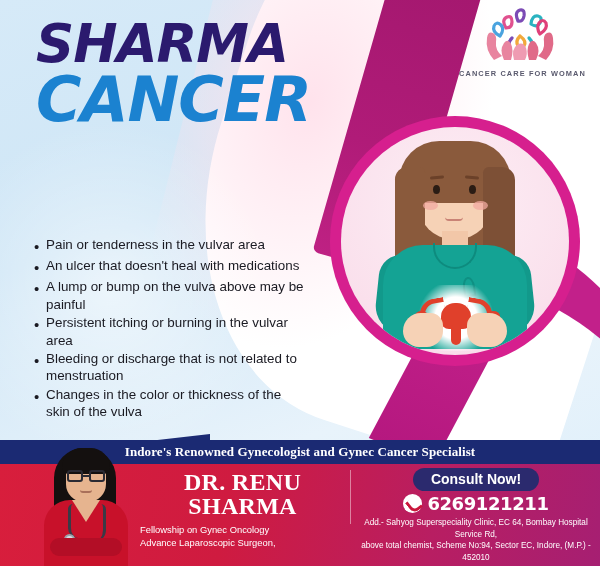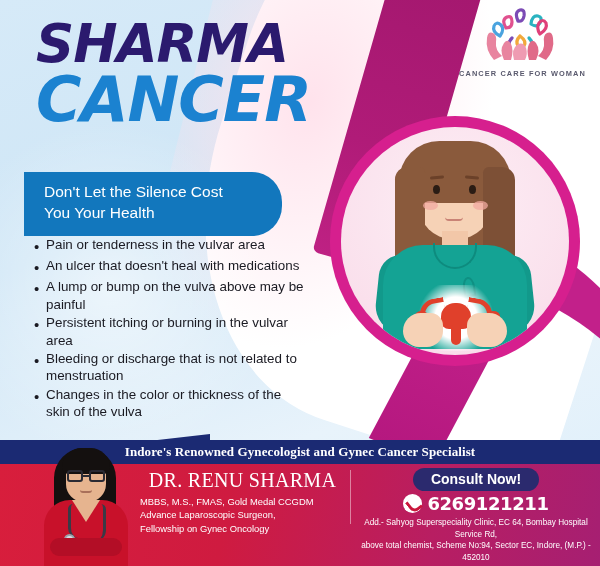--- a/index.html
+++ b/index.html
@@ -244,21 +244,21 @@
     border-left:3px solid #3a3a46; border-radius:6px 0 0 12px; }
   .d-stetho-r { position:absolute; left:60px; top:62px; width:12px; height:38px;
     border-right:3px solid #3a3a46; border-radius:0 6px 14px 0; }
   .d-stetho-bell { position:absolute; left:30px; top:92px; width:11px; height:11px;
     background:#d9dde2; border-radius:50%; border:2px solid #9aa2ab; }
 
   
   .doc-info { position:absolute; left:140px; top:470px; width:205px; z-index:13; color:#fff; }
   .doc-name {
     font-family:"Liberation Serif", serif;
-    font-size:20px; font-weight:normal; letter-spacing:.3px; line-height:1;
+    font-size:24px; font-weight:bold; letter-spacing:.3px; line-height:1;
     text-align:center;
   }
   .doc-cred {
     font-size:9.4px; line-height:1.42; margin-top:5px;
     font-family:"Liberation Sans", sans-serif;
   }
 
   .divider {
     position:absolute; left:350px; top:470px; width:1px; height:54px;
     background:rgba(255,255,255,.45); z-index:13;
@@ -345,24 +345,20 @@
       </svg>
     </div>
     <div class="logo-text">CANCER CARE FOR WOMAN</div>
   </div>
 
   <div class="title-block">
     <div class="t-vulvar">SHARMA</div>
     <div class="t-cancer">CANCER</div>
   </div>
 
-  <div class="subtitle-pill">
-    <div>Don't Let the Silence Cost</div>
-    <div>You Your Health</div>
-  </div>
 
   <div class="symptoms">
     <div class="sym-row">
       <span class="sym-bullet">•</span>
       <span class="sym-text">Pain or tenderness in the vulvar area</span>
     </div>
     <div class="sym-row">
       <span class="sym-bullet">•</span>
       <span class="sym-text">An ulcer that doesn't heal with medications</span>
     </div>
@@ -437,23 +433,22 @@
     <div class="d-vneck"></div>
     <div class="d-stetho-l"></div>
     <div class="d-stetho-r"></div>
     <div class="d-stetho-bell"></div>
     <div class="d-arm"></div>
   </div>
 
   <div class="doc-info">
     <div class="doc-name">DR. RENU SHARMA</div>
     <div class="doc-cred">
-      <div>MBBS, M.S., FMAS, Gold Medal CCGDM</div>
+      <div>Fellowship on Gynec Oncology</div>
       <div>Advance Laparoscopic Surgeon,</div>
-      <div>Fellowship on Gynec Oncology</div>
     </div>
   </div>
 
   <div class="divider"></div>
 
   <div class="contact">
     <div class="consult-pill">Consult Now!</div>
     <div class="phone-row">
       <span class="phone-ic"></span>
       <span class="phone-num">6269121211</span>

